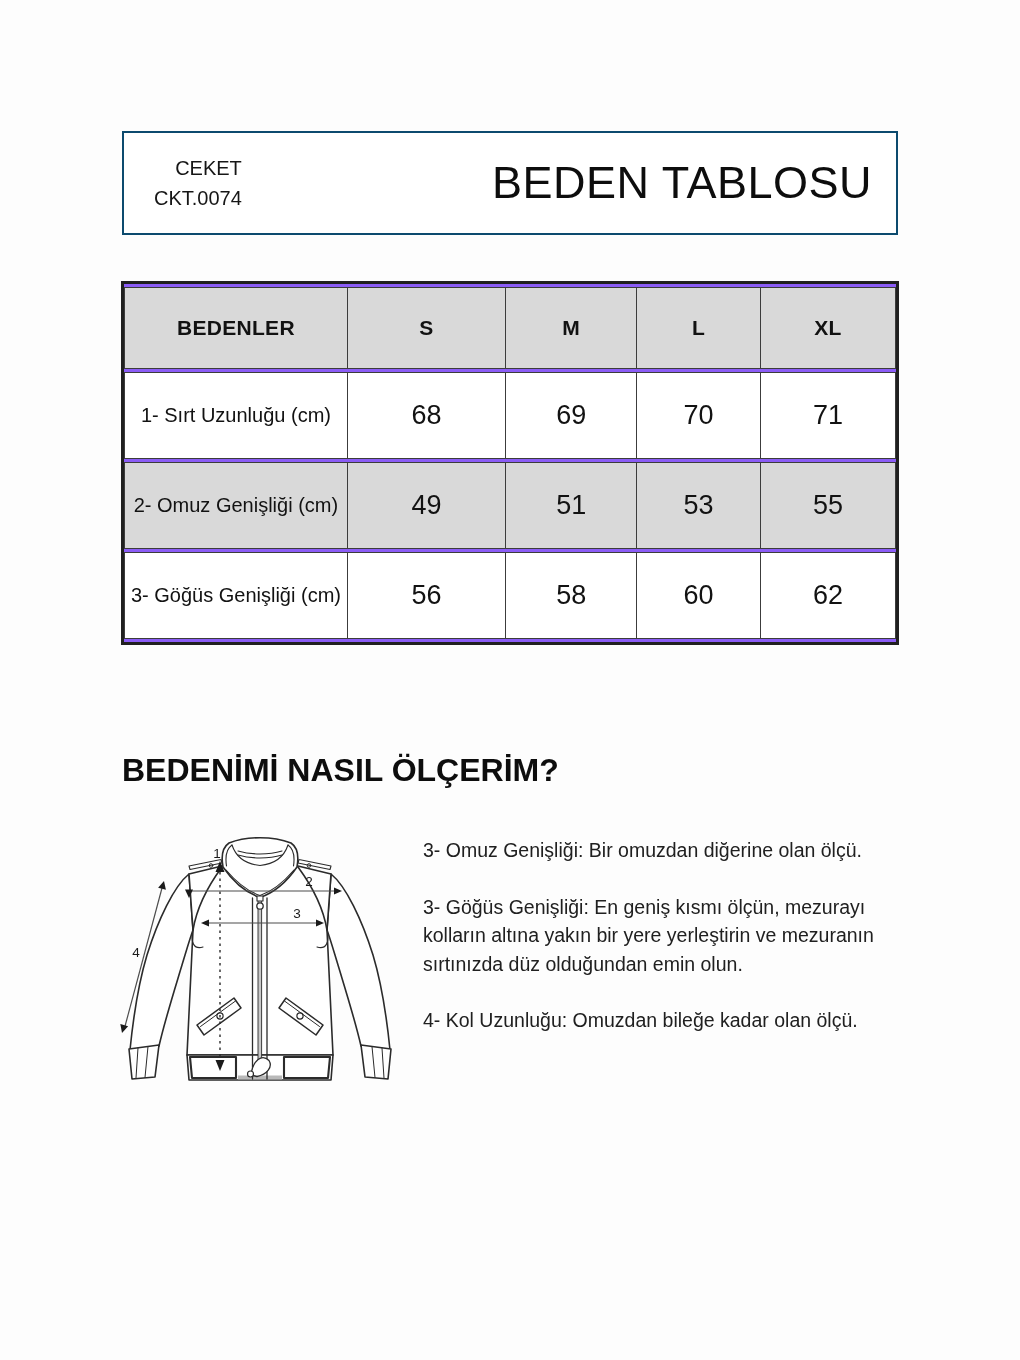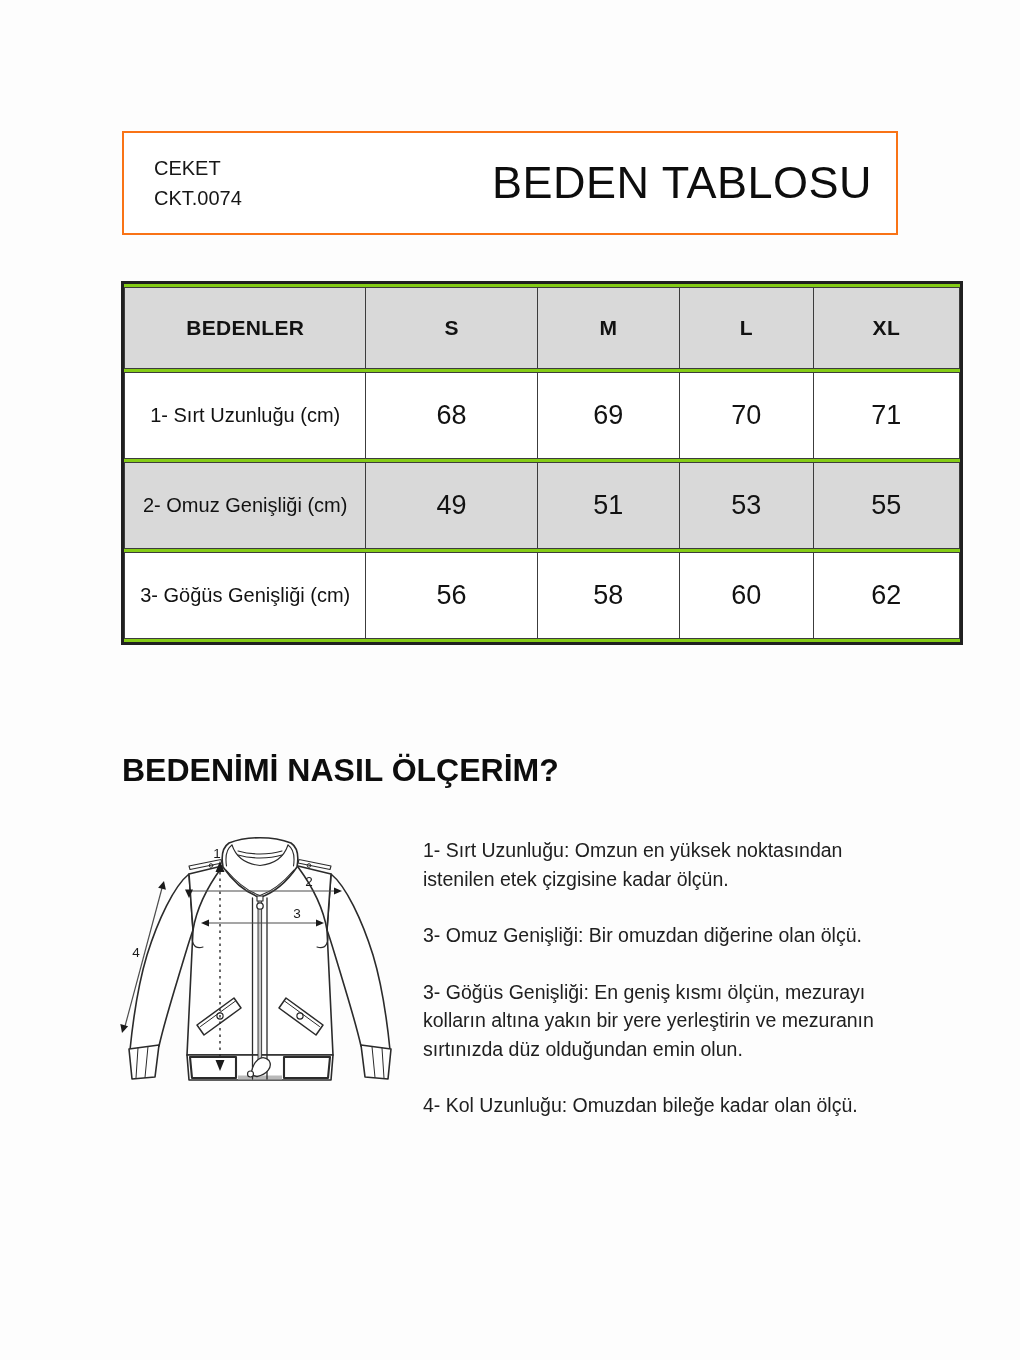--- a/index.html
+++ b/index.html
@@ -10,29 +10,29 @@
   
   .brand-row{position:absolute;left:122px;top:82px;width:776px;height:30px;display:flex;align-items:center;}
   .logo{
     font-size:30px;font-weight:bold;font-style:italic;letter-spacing:3px;line-height:1;
     color:#0c0c0c;-webkit-text-stroke:1.1px #0c0c0c;transform:scaleY(.95);padding-right:10px;white-space:nowrap;
   }
   .logo-rule{flex:1;height:2.5px;background:linear-gradient(to right,#1c1c1c,#969696);margin-top:2px;}
   
   .info-box{
     position:absolute;left:122px;top:131px;width:776px;height:104px;box-sizing:border-box;
-    border:2px solid #f97316;display:flex;align-items:center;justify-content:space-between;
-    padding:0 24px 0 30px;background:#fff;
+    border:2px solid #0c4a6e;display:flex;align-items:center;justify-content:space-between;
+    padding:0 24px 0 30px;background:#fff;text-align:right;
   }
   .product-meta{font-size:20px;line-height:30px;color:#161616;}
   .doc-title{margin:0;font-size:45px;font-weight:400;letter-spacing:.5px;color:#0d0d0d;white-space:nowrap;}
   
   .size-table{
-    position:absolute;left:121px;top:281px;width:842px;table-layout:fixed;
-    border:3px solid #202020;border-collapse:separate;border-spacing:0 3px;background:#84cc16;
+    position:absolute;left:121px;top:281px;width:778px;table-layout:fixed;
+    border:3px solid #202020;border-collapse:separate;border-spacing:0 3px;background:#8b5cf6;
   }
   .size-table td{
     border-top:1.8px solid #3c3c3c;border-bottom:1.8px solid #3c3c3c;border-right:1.8px solid #3c3c3c;
     text-align:center;vertical-align:middle;padding:0;color:#121212;background:#fff;
   }
   .size-table td:first-child{border-left:1.8px solid #3c3c3c;}
   .size-table tr.head td{height:80px;background:#d9d9d9;font-weight:bold;font-size:21px;letter-spacing:.3px;}
   .size-table tr.row td{height:85px;}
   .size-table tr.gray td{background:#d9d9d9;}
   .size-table .lbl{font-size:20px;}
@@ -166,19 +166,18 @@
       <polygon points="54,51 55.9,59.8 48.1,57.7"></polygon>
       <polygon points="12,203 18.1,196.3 10.3,194.1"></polygon>
     </g>
     <text class="marker" x="107" y="28" text-anchor="middle">1</text>
     <text class="marker" x="199" y="56" text-anchor="middle">2</text>
     <text class="marker" x="187" y="88" text-anchor="middle">3</text>
     <text class="marker" x="26" y="127" text-anchor="middle">4</text>
   </svg>
 
   <div class="instructions">
-    <p>1- Sırt Uzunluğu: Omzun en yüksek noktasından istenilen etek çizgisine kadar ölçün.</p>
     <p>3- Omuz Genişliği: Bir omuzdan diğerine olan ölçü.</p>
     <p>3- Göğüs Genişliği: En geniş kısmı ölçün, mezurayı kolların altına yakın bir yere yerleştirin ve mezuranın sırtınızda düz olduğundan emin olun.</p>
     <p>4- Kol Uzunluğu: Omuzdan bileğe kadar olan ölçü.</p>
   </div>
 
 </div>
 
 </body></html>

